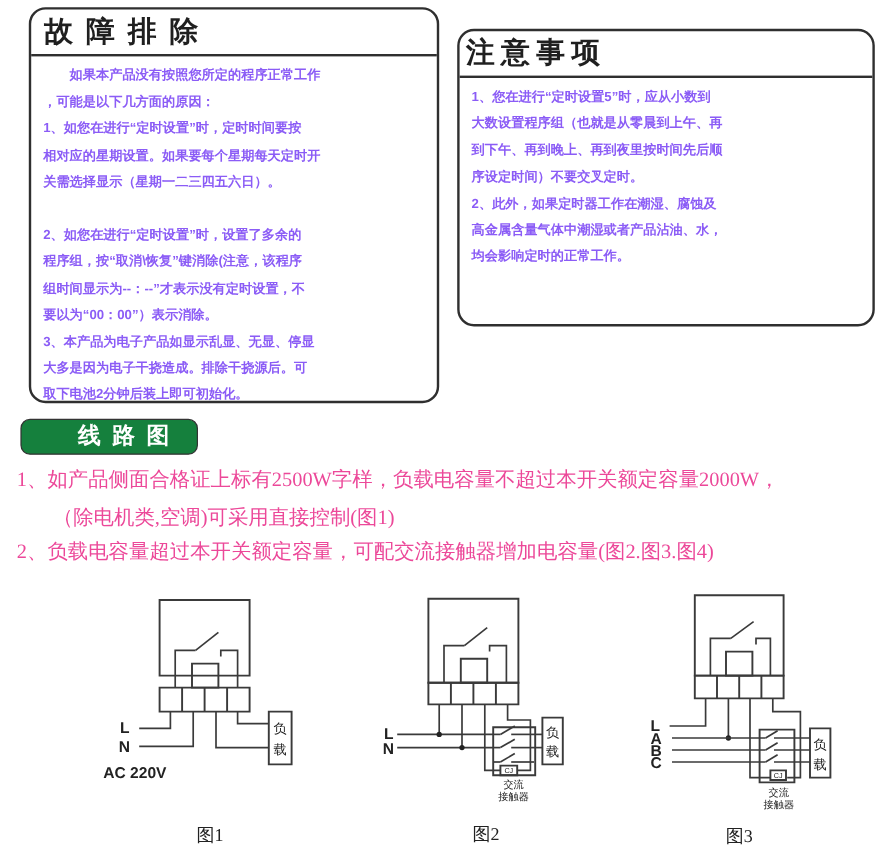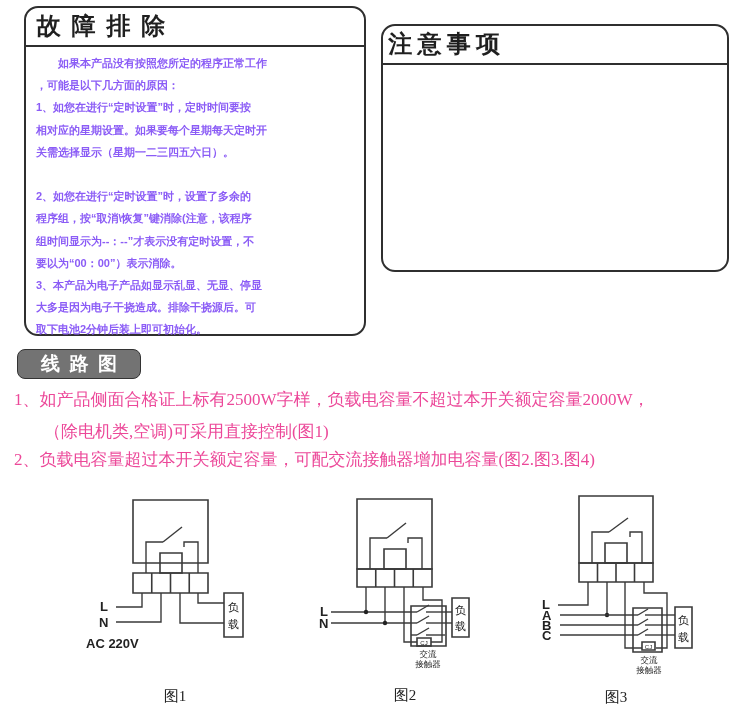--- a/index.html
+++ b/index.html
@@ -62,23 +62,30 @@
 程序组，按“取消\恢复”键消除(注意，该程序
 组时间显示为--：--”才表示没有定时设置，不
 要以为“00：00”）表示消除。
 3、本产品为电子产品如显示乱显、无显、停显
 大多是因为电子干挠造成。排除干挠源后。可
 取下电池2分钟后装上即可初始化。</div>
   </div>
 
   <div class="panel" id="precautions-panel">
     <div class="panel-title spread-med">注意事项</div>
+    <div class="panel-body">1、您在进行“定时设置5”时，应从小数到
+大数设置程序组（也就是从零晨到上午、再
+到下午、再到晚上、再到夜里按时间先后顺
+序设定时间）不要交叉定时。
+2、此外，如果定时器工作在潮湿、腐蚀及
+高金属含量气体中潮湿或者产品沾油、水，
+均会影响定时的正常工作。</div>
   </div>
 
-  <div class="section-badge" style="background: #737373;">线路图</div>
+  <div class="section-badge" style="background: #15803d; padding-left: 24px;">线路图</div>
   <div class="section-line" id="circuit-line-1">1、如产品侧面合格证上标有2500W字样，负载电容量不超过本开关额定容量2000W，</div>
   <div class="section-line" id="circuit-line-1b">（除电机类,空调)可采用直接控制(图1)</div>
   <div class="section-line" id="circuit-line-2">2、负载电容量超过本开关额定容量，可配交流接触器增加电容量(图2.图3.图4)</div>
 
   <svg style="left:80px;top:490px;" width="170" height="220" viewBox="0 0 170 220">
     <rect class="boxline" x="53" y="10" width="75" height="63"></rect>
     <rect class="boxline" x="53" y="83" width="75" height="20"></rect>
     <line class="boxline" x1="71.75" y1="83" x2="71.75" y2="103"></line>
     <line class="boxline" x1="90.5" y1="83" x2="90.5" y2="103"></line>
     <line class="boxline" x1="109.25" y1="83" x2="109.25" y2="103"></line>

